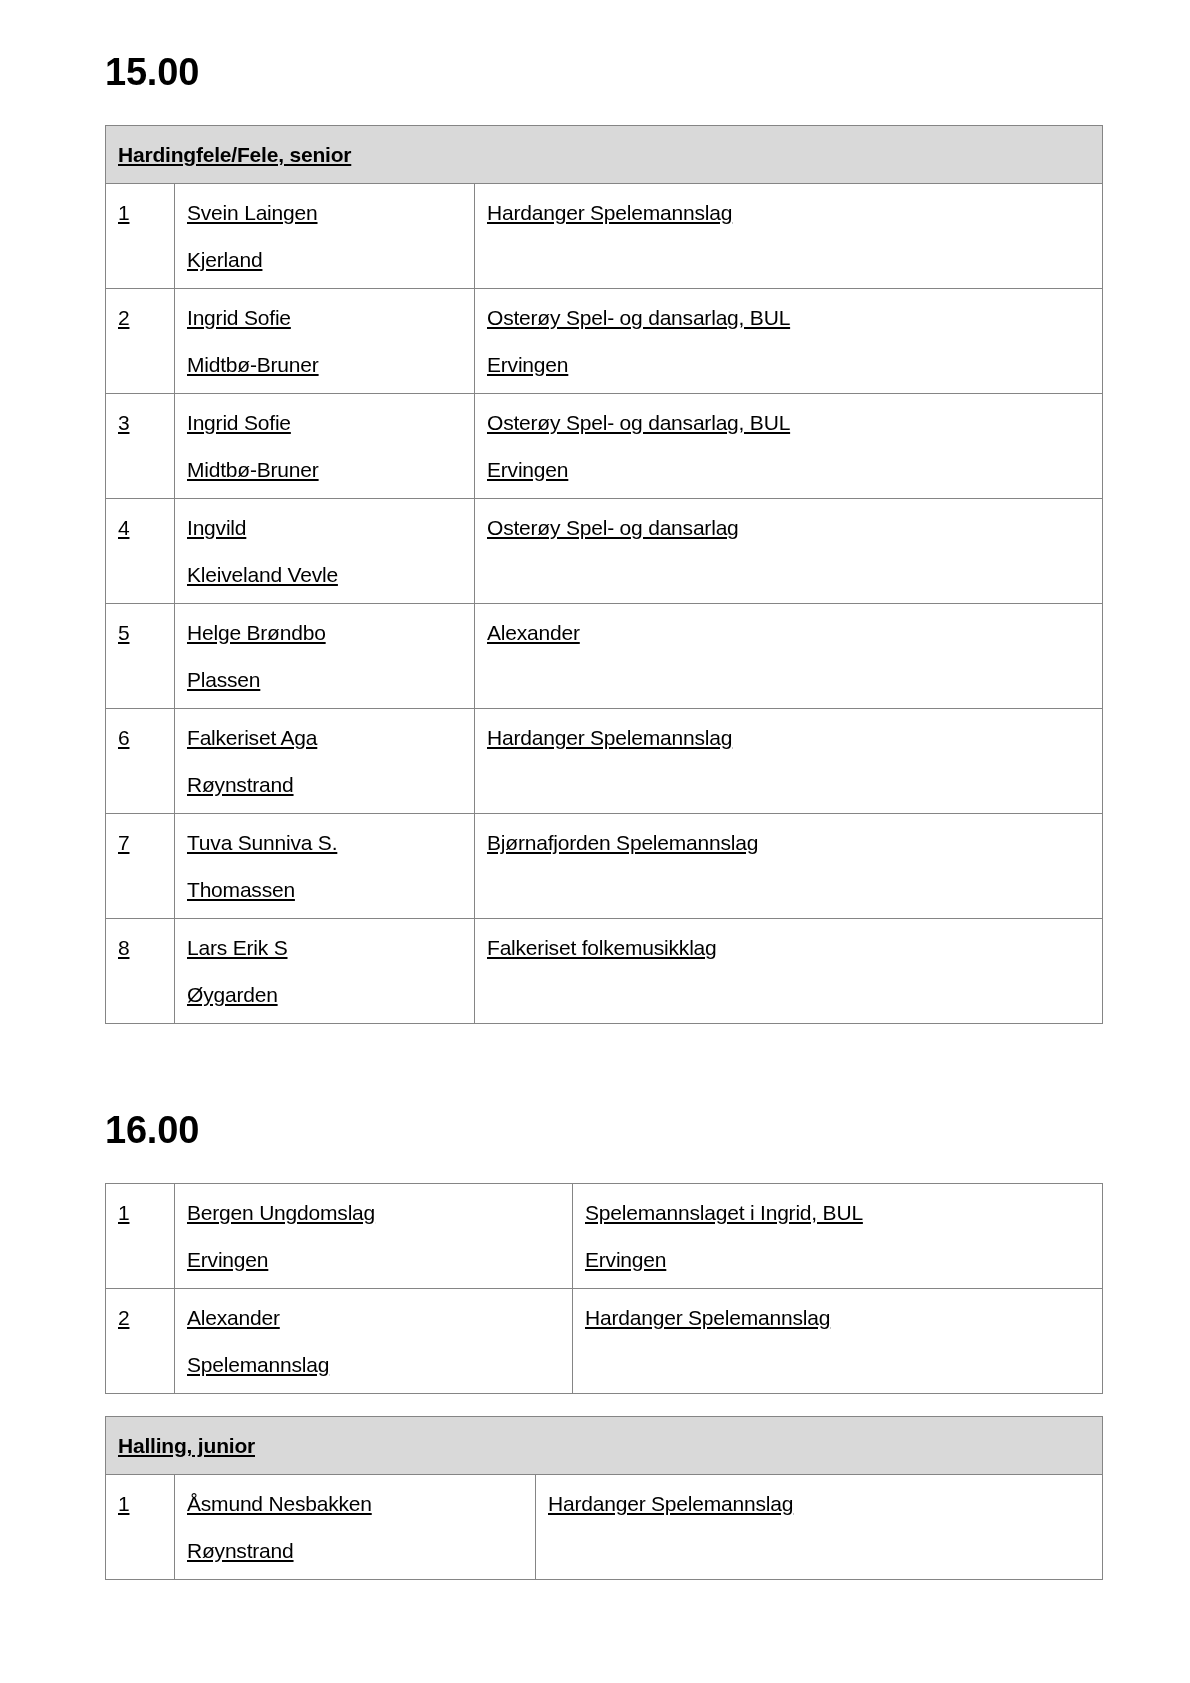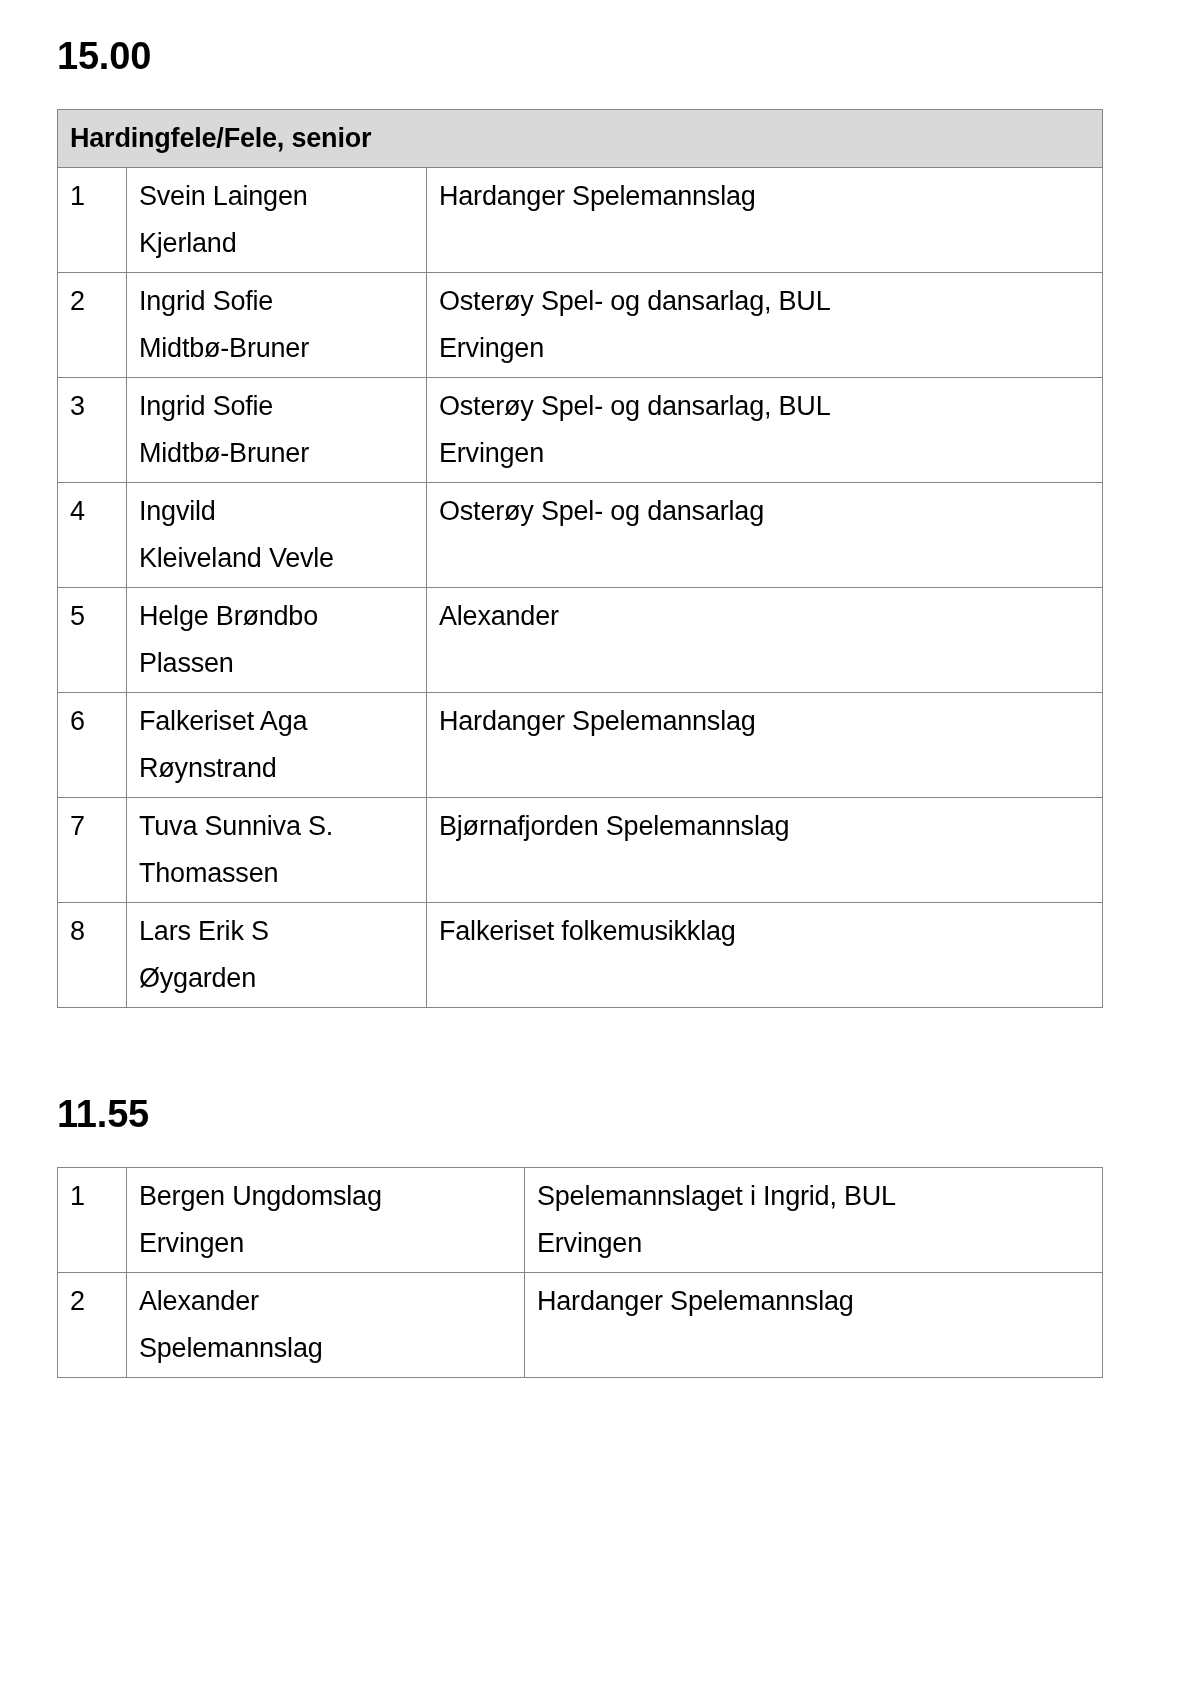--- a/index.html
+++ b/index.html
@@ -11,39 +11,41 @@
   *{margin:0;padding:0;box-sizing:border-box;}
   html,body{background:var(--page-bg);}
   body{
     width:1190px;
     height:1683px;
     font-family:"Liberation Sans", sans-serif;
     color:var(--text);
     overflow:hidden;
   }
   .page{
-    padding:36px 87px 0 57px;
+    padding:52px 87px 0 57px;
+    margin-left:48px;
   }
   .time-heading{
     font-size:38px;
     line-height:40px;
     font-weight:bold;
     letter-spacing:-0.2px;
   }
   .time-section.later{
     margin-top:86px;
   }
   table.schedule-table{
     width:100%;
     border-collapse:collapse;
     table-layout:fixed;
     margin-top:33px;
-    font-size:27px;
+    font-size:21px;
     line-height:47px;
     letter-spacing:-0.2px;
+    text-decoration:underline;
   }
   table.schedule-table + table.schedule-table{
     margin-top:22px;
   }
   table.schedule-table td{
     border:1.5px solid var(--border);
     vertical-align:top;
     padding:5px 8px 5px 12px;
     white-space:pre-line;
     overflow:hidden;
@@ -118,21 +120,21 @@
           <tr>
             <td>8</td>
             <td>Lars Erik S
 Øygarden</td>
             <td>Falkeriset folkemusikklag</td>
           </tr>
         </tbody>
       </table>
     </section>
     <section class="time-section later">
-      <div class="time-heading">11.55</div>
+      <div class="time-heading">16.00</div>
       <table class="schedule-table">
         <colgroup>
           <col style="width: 69px;">
           <col style="width: 398px;">
           <col>
         </colgroup>
         <tbody>
           <tr>
             <td>1</td>
             <td>Bergen Ungdomslag
@@ -141,14 +143,32 @@
 Ervingen</td>
           </tr>
           <tr>
             <td>2</td>
             <td>Alexander
 Spelemannslag</td>
             <td>Hardanger Spelemannslag</td>
           </tr>
         </tbody>
       </table>
+      <table class="schedule-table">
+        <colgroup>
+          <col style="width: 69px;">
+          <col style="width: 361px;">
+          <col>
+        </colgroup>
+        <tbody>
+          <tr>
+            <td class="category-header" colspan="3">Halling, junior</td>
+          </tr>
+          <tr>
+            <td>1</td>
+            <td>Åsmund Nesbakken
+Røynstrand</td>
+            <td>Hardanger Spelemannslag</td>
+          </tr>
+        </tbody>
+      </table>
     </section>
   </div>
 
 </body></html>

